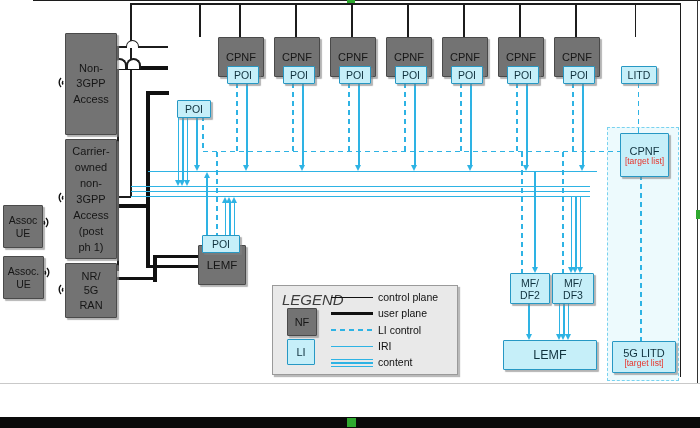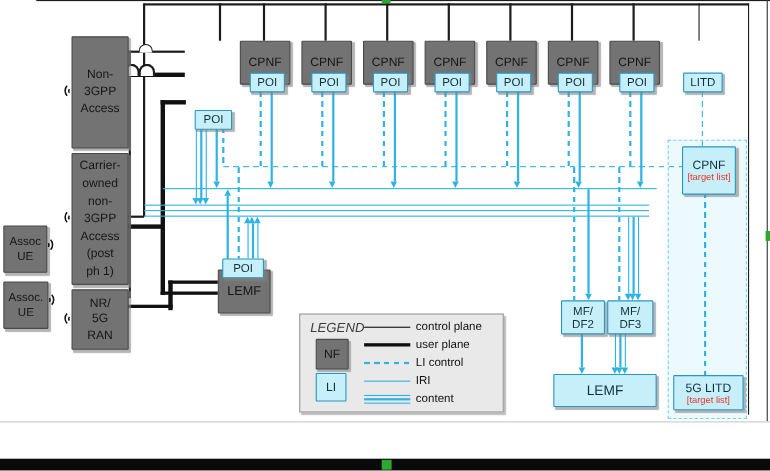--- a/index.html
+++ b/index.html
@@ -29,21 +29,21 @@
   .libox{position:absolute;background:#c6eff9;border:1.5px solid #2798c4;border-radius:1px;
       box-shadow:2px 2px 1px rgba(130,130,130,.6);z-index:5;display:flex;align-items:center;
       justify-content:center;text-align:center;white-space:pre-line;color:#10323e;}
   .libox.big{z-index:4;flex-direction:column;}
   .red{color:#e8332a;font-size:8.5px;line-height:9px;}
   #admf-region{position:absolute;left:607px;top:127px;width:70px;height:252px;
       background:#edfafd;border:1.5px dashed #79d2ef;z-index:0;}
   
   #legend{position:absolute;left:272px;top:285px;width:184px;height:88px;background:#e9e9e9;
       border:1px solid #9a9a9a;box-shadow:2px 2px 1px rgba(140,140,140,.6);z-index:6;}
-  #legend .ttl{position:absolute;left:9px;top:5px;font-style:italic;font-size:12px;color:#3c3c3c;}
+  #legend .ttl{position:absolute;left:9px;top:5px;font-style:italic;font-size:15px;color:#3c3c3c;}
   #legend .lrow{position:absolute;left:58px;font-size:10.5px;color:#111;}
   #legend .sw{position:absolute;width:42px;}
   
   #caption{position:absolute;left:0;top:399px;width:700px;text-align:center;
       font-family:"Liberation Serif",serif;font-size:13.5px;color:#111;}
   #caption a{color:#bf9000;text-decoration:underline;cursor:pointer;}
   .green{position:absolute;background:#2fa82f;z-index:9;}
   .wave{position:absolute;z-index:5;}
 </style>
 </head>

